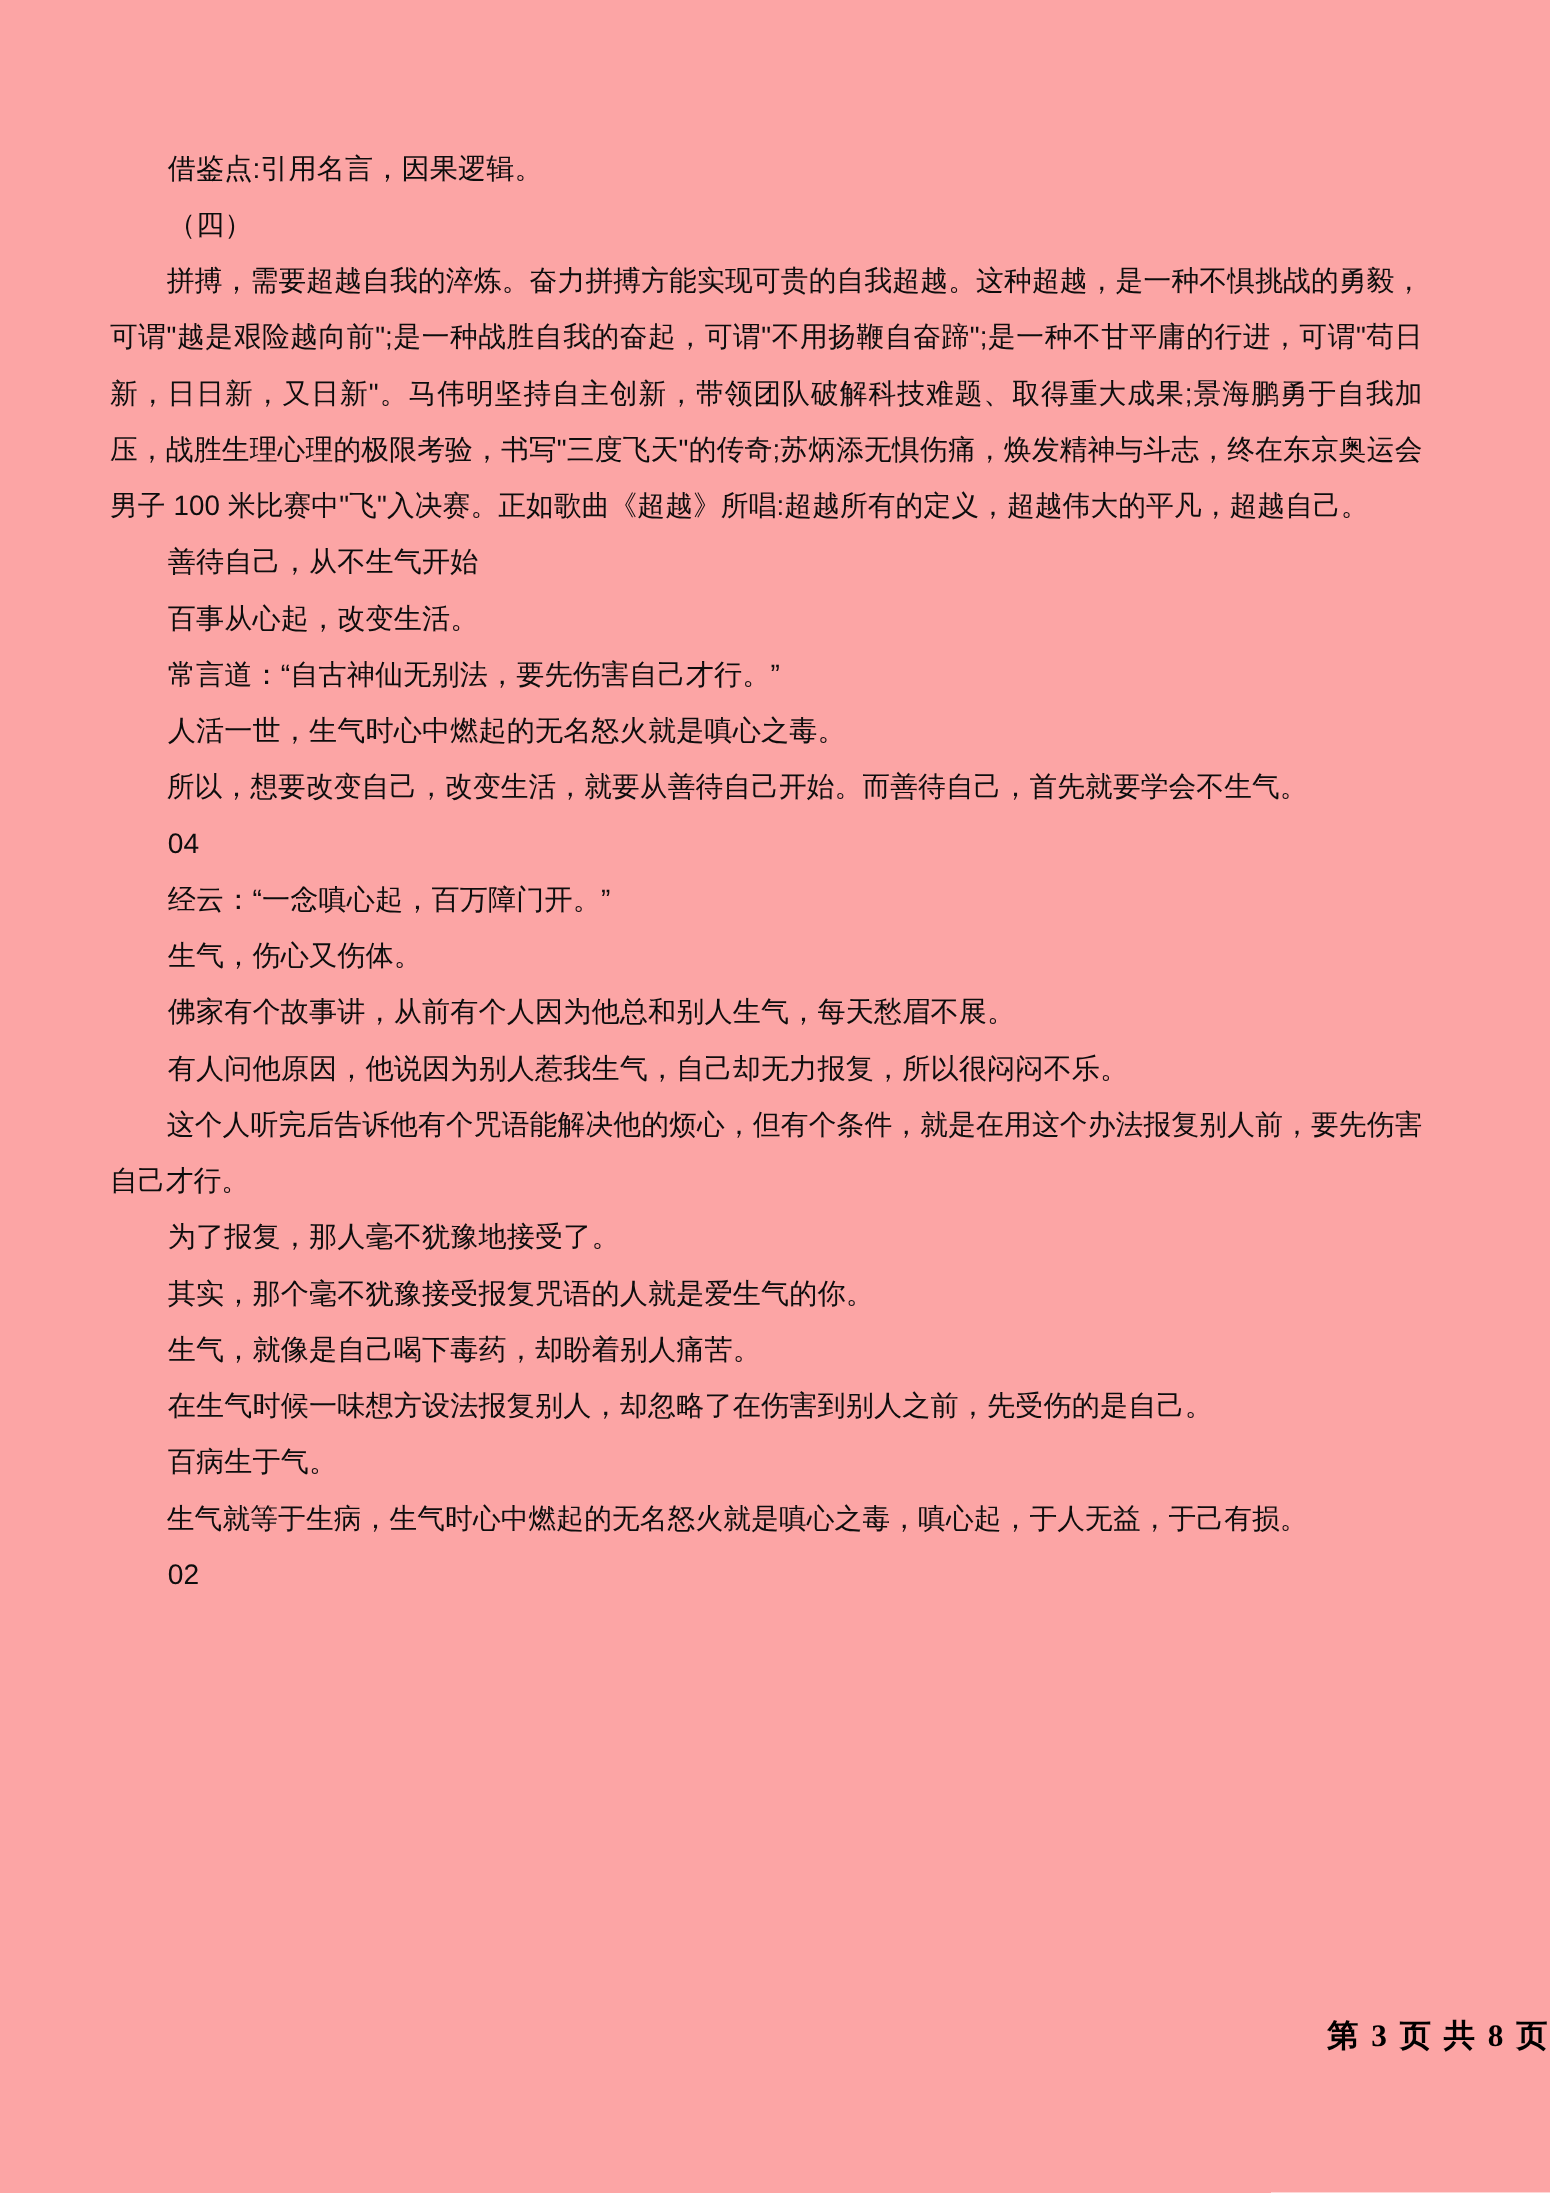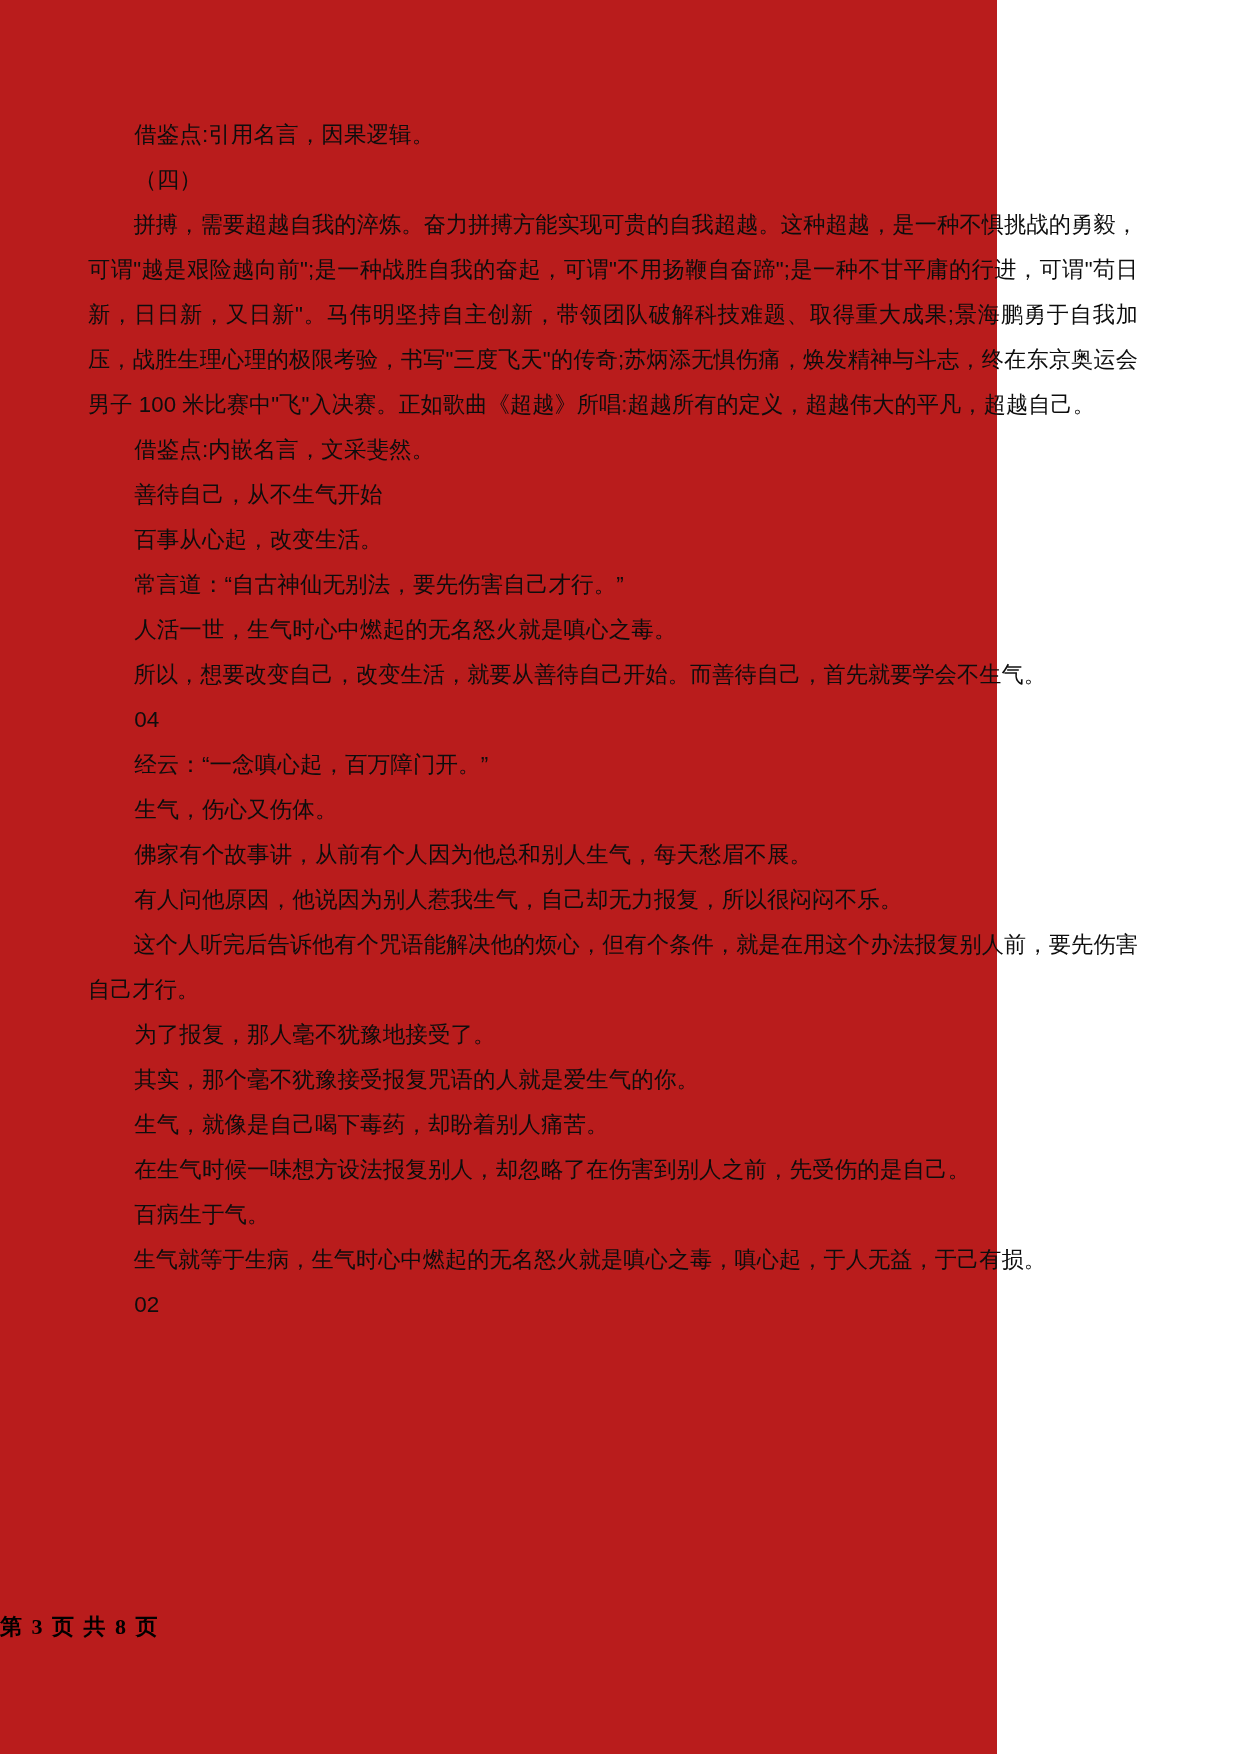--- a/index.html
+++ b/index.html
@@ -13,23 +13,23 @@
     height: 1754px;
     position: relative;
     font-family: "Liberation Sans", "DejaVu Sans", sans-serif;
     color: #000000;
     overflow: hidden;
   }
 
   .page {
     position: absolute;
     top: 0; left: 0;
-    width: 997px;
+    width: 1240px;
     height: 1754px;
-    background: #b91c1c;
+    background: #fca5a5;
     box-sizing: border-box;
     padding: 0;
   }
 
   .content {
     position: absolute;
     left: 88px;
     top: 112px;
     width: 1066px;
   }
@@ -63,39 +63,38 @@
   .condensed {
     transform: scaleX(0.985);
     transform-origin: left center;
   }
 
   .footer {
     position: absolute;
     left: 0;
     top: 1612px;
     width: 1240px;
-    text-align: left;
+    text-align: right;
     font-family: "Liberation Serif", "DejaVu Serif", serif;
     font-weight: bold;
-    font-size: 22px;
+    font-size: 25px;
     letter-spacing: 2px;
     color: #000000;
   }
 </style>
 </head>
 <body>
 
 <div class="page">
 
   <div class="content">
 
     <p class="p p-indent">借鉴点:引用名言，因果逻辑。</p>
     <p class="p p-indent">（四）</p>
     <p class="p p-block condensed">拼搏，需要超越自我的淬炼。奋力拼搏方能实现可贵的自我超越。这种超越，是一种不惧挑战的勇毅，可谓"越是艰险越向前";是一种战胜自我的奋起，可谓"不用扬鞭自奋蹄";是一种不甘平庸的行进，可谓"苟日新，日日新，又日新"。马伟明坚持自主创新，带领团队破解科技难题、取得重大成果;景海鹏勇于自我加压，战胜生理心理的极限考验，书写"三度飞天"的传奇;苏炳添无惧伤痛，焕发精神与斗志，终在东京奥运会男子 100 米比赛中"飞"入决赛。正如歌曲《超越》所唱:超越所有的定义，超越伟大的平凡，超越自己。</p>
-    <p class="p p-indent">借鉴点:内嵌名言，文采斐然。</p>
     <p class="p p-indent">善待自己，从不生气开始</p>
     <p class="p p-indent">百事从心起，改变生活。</p>
     <p class="p p-indent">常言道：“自古神仙无别法，要先伤害自己才行。”</p>
     <p class="p p-indent">人活一世，生气时心中燃起的无名怒火就是嗔心之毒。</p>
     <p class="p p-indent condensed">所以，想要改变自己，改变生活，就要从善待自己开始。而善待自己，首先就要学会不生气。</p>
     <p class="p p-indent">04</p>
     <p class="p p-indent">经云：“一念嗔心起，百万障门开。”</p>
     <p class="p p-indent">生气，伤心又伤体。</p>
     <p class="p p-indent">佛家有个故事讲，从前有个人因为他总和别人生气，每天愁眉不展。</p>
     <p class="p p-indent">有人问他原因，他说因为别人惹我生气，自己却无力报复，所以很闷闷不乐。</p>

